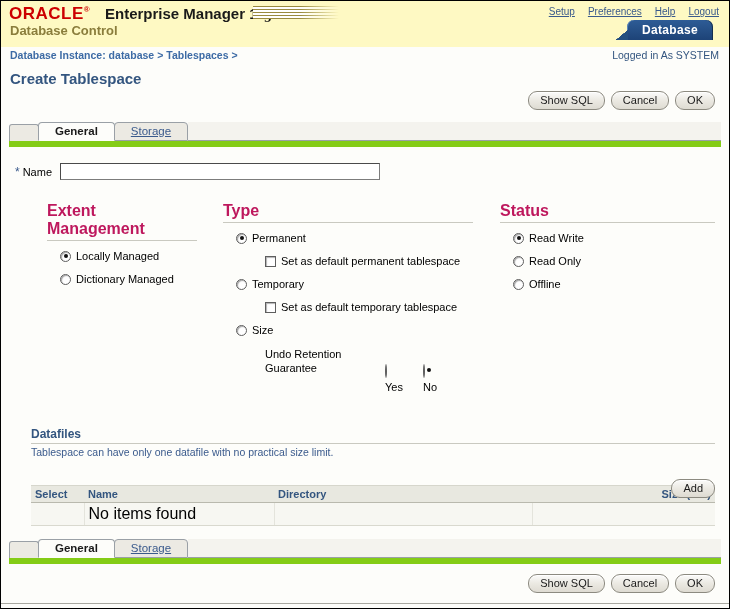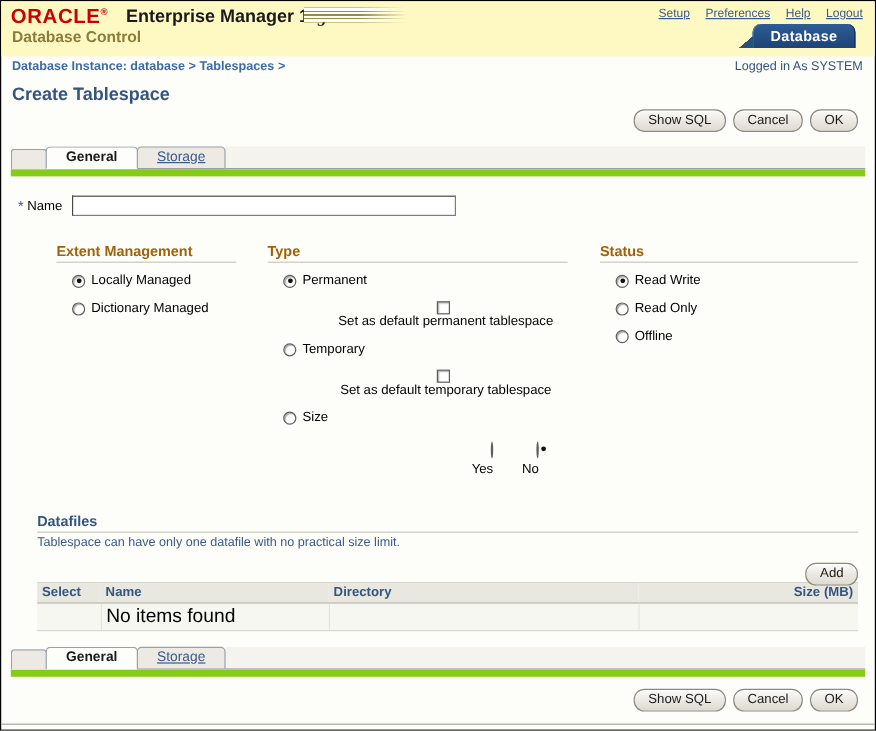--- a/index.html
+++ b/index.html
@@ -283,23 +283,23 @@
     box-sizing: border-box;
   }
 
   
   .opt-area {
     position: relative;
     margin-top: 22px;
     height: 225px;
   }
   .sec-head {
-    font-size: 12px;
-    font-weight: bold;
-    color: #a16207;
+    font-size: 16px;
+    font-weight: bold;
+    color: #be185d;
     padding-bottom: 2px;
     border-bottom: 1px solid #c9c9c0;
     margin-bottom: 9px;
   }
   .col-extent {
     position: absolute;
     left: 46px;
     top: 0;
     width: 150px;
   }
@@ -316,21 +316,20 @@
     width: 215px;
   }
   .opt-row {
     display: flex;
     align-items: center;
     margin: 0 0 11px 0;
     padding-left: 13px;
   }
   .opt-row.sub {
     padding-left: 42px;
-    flex-direction: column;
   }
   .opt-row label {
     font-size: 11px;
     color: #000000;
     margin-left: 5px;
     cursor: pointer;
     white-space: nowrap;
   }
 
   
@@ -377,22 +376,22 @@
   .undo-label {
     position: absolute;
     left: 42px;
     top: 0;
     font-size: 11px;
     line-height: 14px;
     color: #000000;
   }
   .yn-wrap {
     position: absolute;
-    top: 4px;
-    text-align: right;
+    top: 18px;
+    text-align: left;
     width: 26px;
   }
   .yn-wrap.yes { left: 162px; }
   .yn-wrap.no  { left: 200px; }
   .yn-wrap .radio { margin: 0 auto; }
   .yn-text {
     font-size: 11px;
     margin-top: 4px;
     color: #000000;
   }
@@ -424,21 +423,21 @@
     margin-top: 2px;
   }
   .add-row {
     position: relative;
     height: 22px;
     margin-top: 3px;
   }
   .add-row .obtn {
     position: absolute;
     right: 0;
-    top: 8px;
+    top: 18px;
   }
 
   
   .dtable {
     width: 100%;
     border-collapse: collapse;
     margin-top: 2px;
     table-layout: fixed;
   }
   .dtable th {
@@ -562,20 +561,24 @@
         <span class="checkbox"></span>
         <label>Set as default temporary tablespace</label>
       </div>
 
       <div class="opt-row">
         <span class="radio"></span>
         <label>Size</label>
       </div>
 
       <div class="undo-block">
+        <div class="undo-label">
+          <span>Undo Retention</span><br>
+          <span>Guarantee</span>
+        </div>
         <div class="yn-wrap yes">
           <span class="radio"></span>
           <div class="yn-text">Yes</div>
         </div>
         <div class="yn-wrap no">
           <span class="radio checked"></span>
           <div class="yn-text">No</div>
         </div>
       </div>
     </div>

